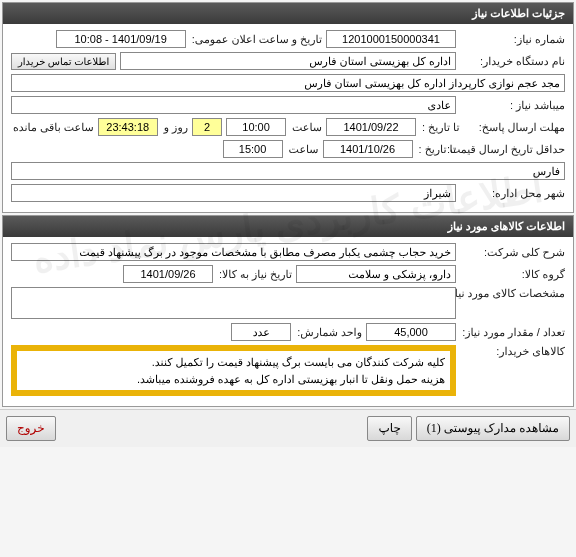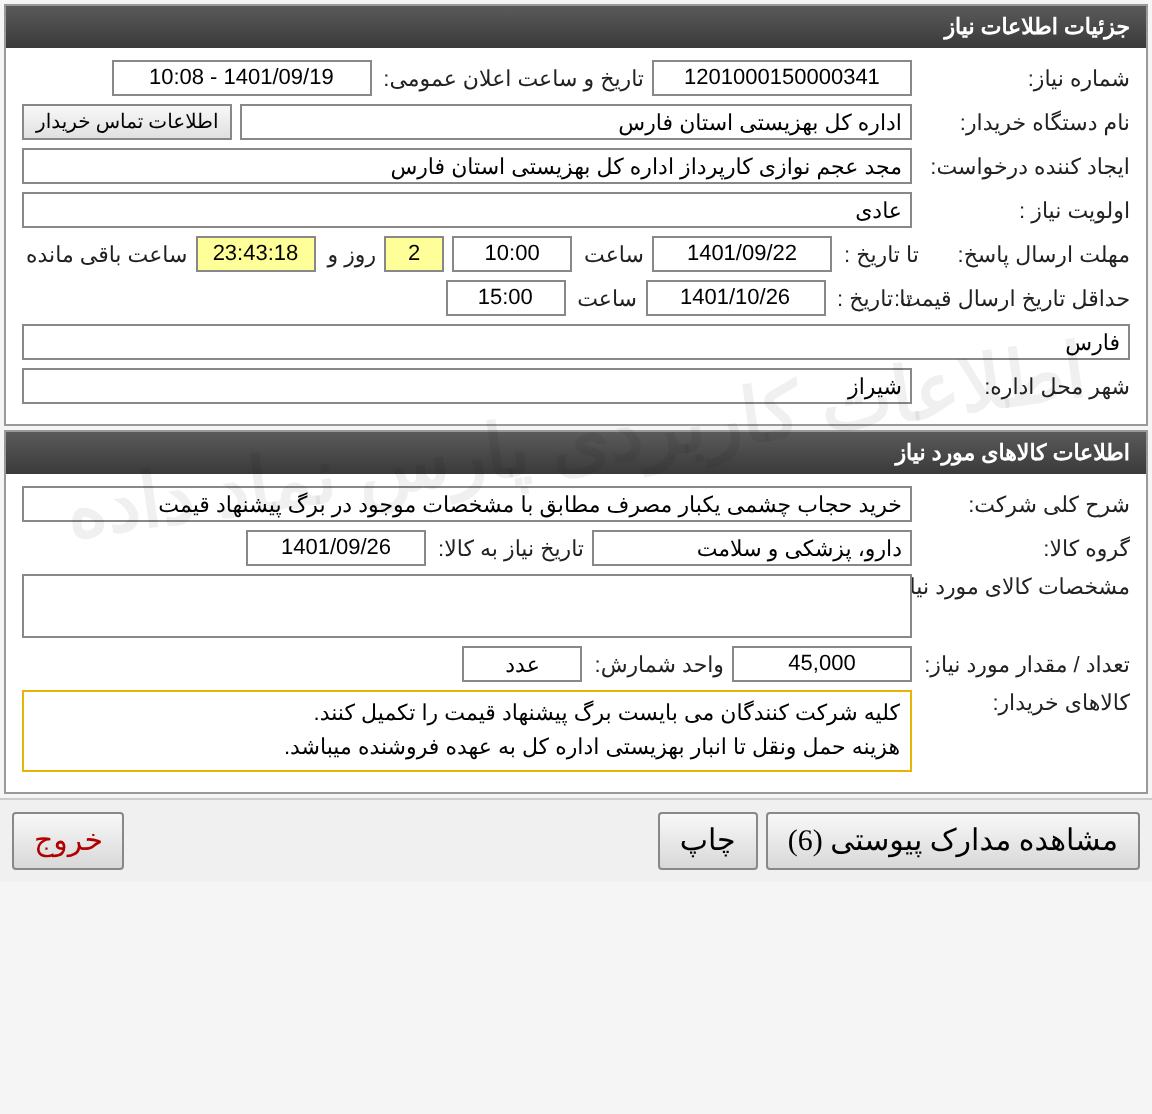--- a/index.html
+++ b/index.html
@@ -80,29 +80,29 @@
   padding: 6px;
   justify-content: flex-start;
   border-top: 1px solid #ccc;
   background: #f0f0f0;
 }
 .btn {
   background: linear-gradient(#f8f8f8, #d8d8d8);
   border: 1px solid #888;
   border-radius: 2px;
   padding: 4px 10px;
-  font-size: 15px;
+  font-size: 12px;
   cursor: pointer;
   font-family: Tahoma;
   white-space: nowrap;
 }
 .btn.red { color: #b00000; }
 .spacer { flex: 1; }
 .multiline {
-  border: 1px solid #eab308;
+  border: 6px solid #eab308;
   background: #fff;
   padding: 3px 5px;
   font-size: 11px;
   flex: 1;
   line-height: 1.5;
 }
 .lbl-w1 { width: 105px; }
 </style>
 </head>
 <body>
@@ -120,26 +120,25 @@
       <input class="field wide" readonly="" value="1401/09/19 - 10:08" style="">
     </div>
 
     <div class="row">
       <span class="label lbl-w1">نام دستگاه خریدار:</span>
       <input class="field flex" readonly="" value="اداره کل بهزیستی استان فارس" style="">
       <button class="contact-btn">اطلاعات تماس خریدار</button>
     </div>
 
     <div class="row">
-      <span class="label lbl-w1">ایجاد کننده درخواست:</span>
       <input class="field flex" readonly="" value="مجد عجم نوازی کارپرداز اداره کل بهزیستی استان فارس" style="">
     </div>
 
     <div class="row">
-      <span class="label lbl-w1">اولویت نیاز :</span>
+      <span class="label lbl-w1">میباشد نیاز :</span>
       <input class="field flex" readonly="" value="عادی" style="">
     </div>
 
     <div class="row">
       <span class="label lbl-w1">مهلت ارسال پاسخ:</span>
       <span class="label">تا تاریخ :</span>
       <input class="field med" readonly="" value="1401/09/22" style="">
       <span class="label">ساعت</span>
       <input class="field small" readonly="" value="10:00" style="">
       <input class="field yellow" style="width: 30px; text-align: center;" readonly="" value="2">
@@ -201,17 +200,17 @@
       <div class="multiline">
         <div>کلیه شرکت کنندگان می بایست برگ پیشنهاد قیمت را تکمیل کنند.</div>
         <div>هزینه حمل ونقل تا انبار بهزیستی اداره کل به عهده فروشنده میباشد.</div>
       </div>
     </div>
 
   </div>
 </div>
 
 <div class="action-bar">
-  <button class="btn">مشاهده مدارک پیوستی (6)</button>
+  <button class="btn">مشاهده مدارک پیوستی (1)</button>
   <button class="btn">چاپ</button>
   <div class="spacer"></div>
   <button class="btn red">خروج</button>
 </div>
 
 </body></html>

